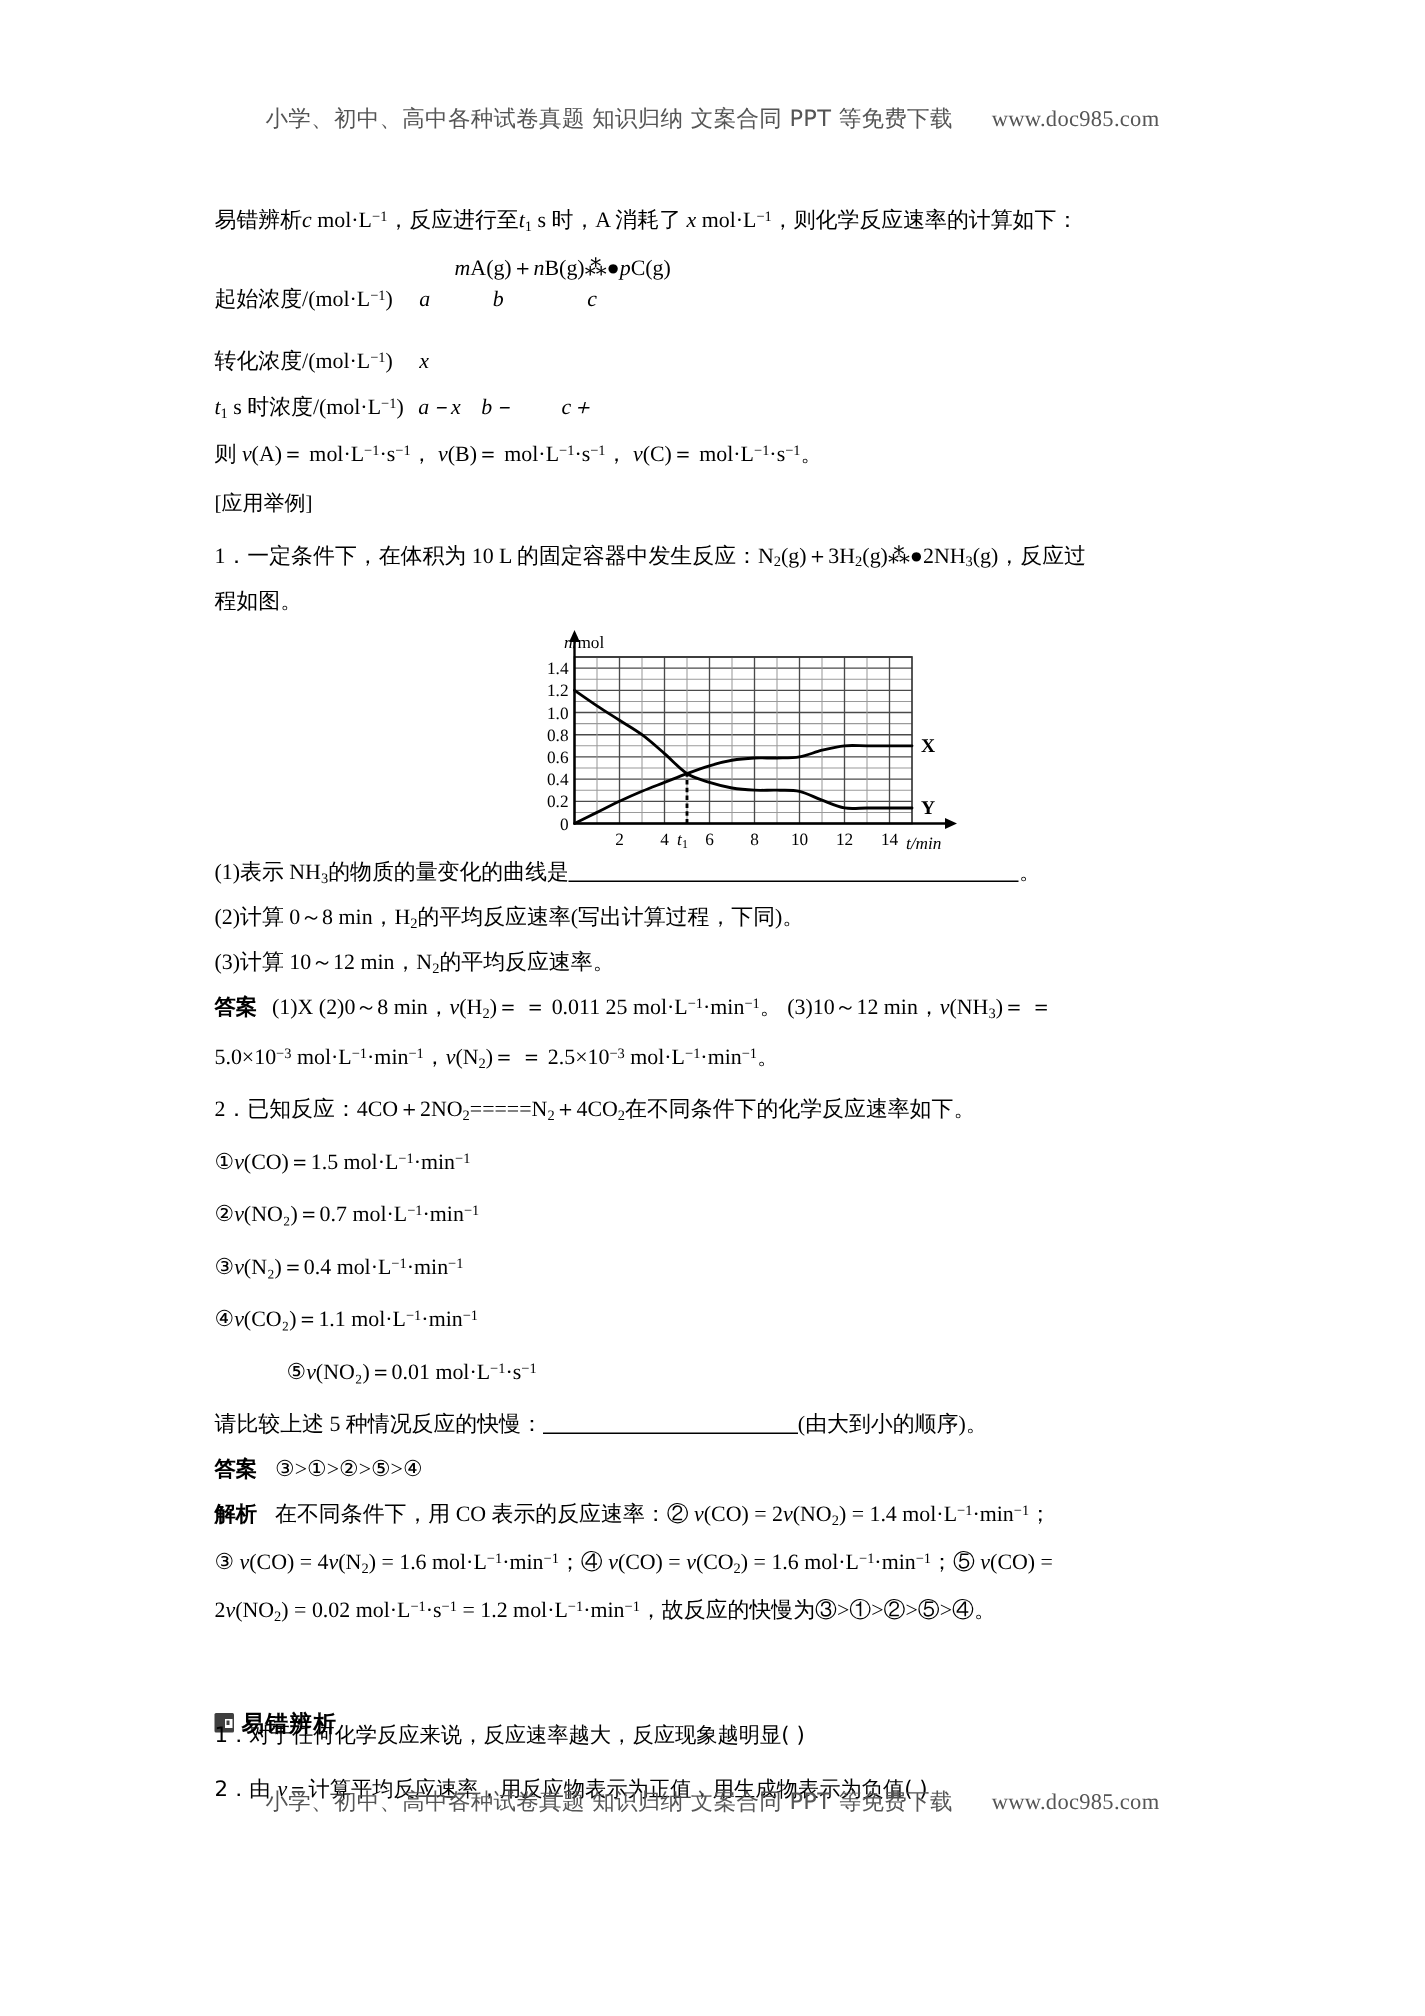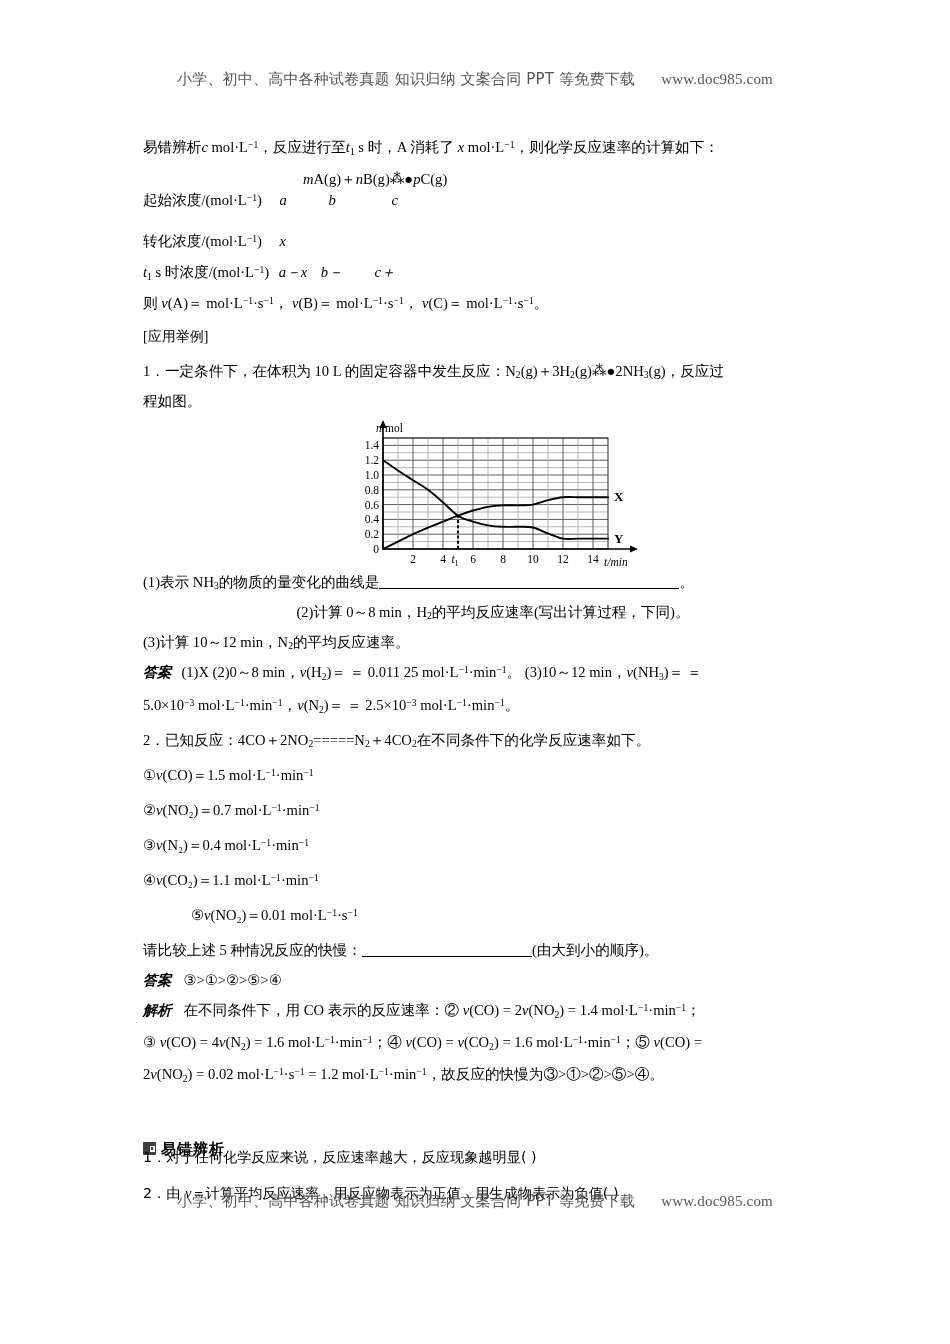--- a/index.html
+++ b/index.html
@@ -42,21 +42,21 @@
     left: 0;
     width: 700px;
     font-size: 14.6px;
     line-height: 1.0;
     white-space: nowrap;
   }
 
   i, .it { font-style: italic; }
   sub { font-size: 0.66em; vertical-align: -0.25em; }
   sup { font-size: 0.66em; vertical-align: 0.45em; }
-  .lbl { font-family: "DejaVu Sans", "Liberation Sans", sans-serif; font-weight: bold; font-size: 14.2px; font-style: italic; }
+  .lbl { font-family: "DejaVu Sans", "Liberation Sans", sans-serif; font-weight: bold; font-size: 14.2px; }
   .cn { font-family: "DejaVu Sans", "Liberation Sans", sans-serif; font-size: 14.2px; }
 
   .blank-line {
     display: inline-block;
     border-bottom: 1px solid #000;
     vertical-align: -2px;
   }
 
   
   .chart-wrap {
@@ -156,21 +156,21 @@
     <div class="ln" style="top:364px;">
       <span>1．一定条件下，在体积为 10 L 的固定容器中发生反应：N</span><sub>2</sub><span>(g)＋3H</span><sub>2</sub><span>(g)</span><span>⁂●</span><span>2NH</span><sub>3</sub><span>(g)，反应过</span>
     </div>
     <div class="ln" style="top:394px;">
       <span>程如图。</span>
     </div>
 
     <div class="ln" style="top:575px;">
       <span>(1)表示 NH</span><sub>3</sub><span>的物质的量变化的曲线是</span><span class="blank-line" style="width:300px;"></span><span>。</span>
     </div>
-    <div class="ln" style="top:605px;text-align:center;">
+    <div class="ln" style="top:605px;">
       <span>(2)计算 0～8 min，H</span><sub>2</sub><span>的平均反应速率(写出计算过程，下同)。</span>
     </div>
     <div class="ln" style="top:635px;">
       <span>(3)计算 10～12 min，N</span><sub>2</sub><span>的平均反应速率。</span>
     </div>
 
     <div class="ln" style="top:665px;">
       <span class="lbl">答案</span><span style="display:inline-block;width:10px;"></span><span>(1)X    (2)0～8 min，</span><i>v</i><span>(H</span><sub>2</sub><span>)＝ ＝ 0.011 25 mol·L</span><sup>−1</sup><span>·min</span><sup>−1</sup><span>。    (3)10～12 min，</span><i>v</i><span>(NH</span><sub>3</sub><span>)＝ ＝</span>
     </div>
     <div class="ln" style="top:698px;">

